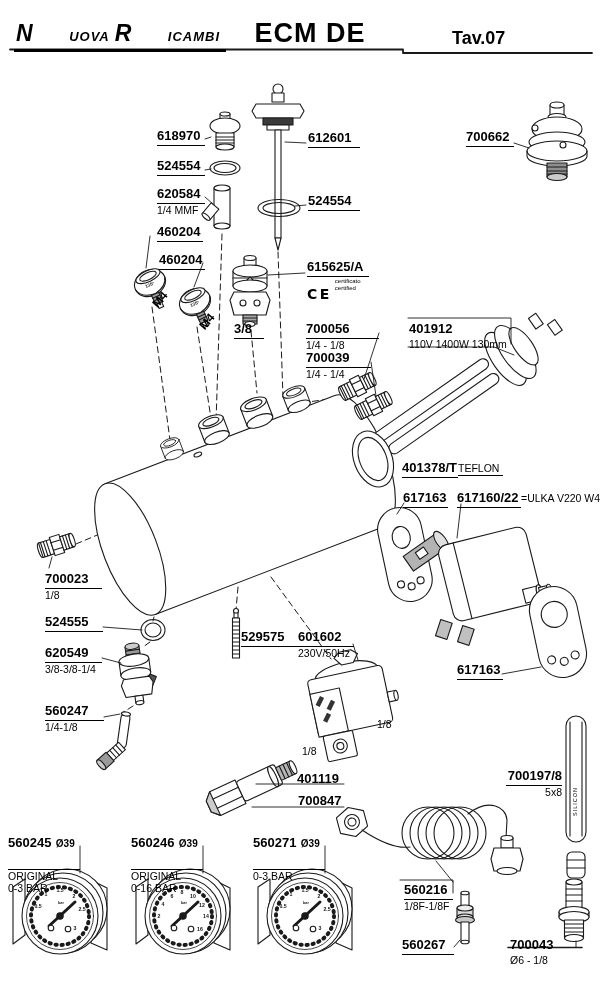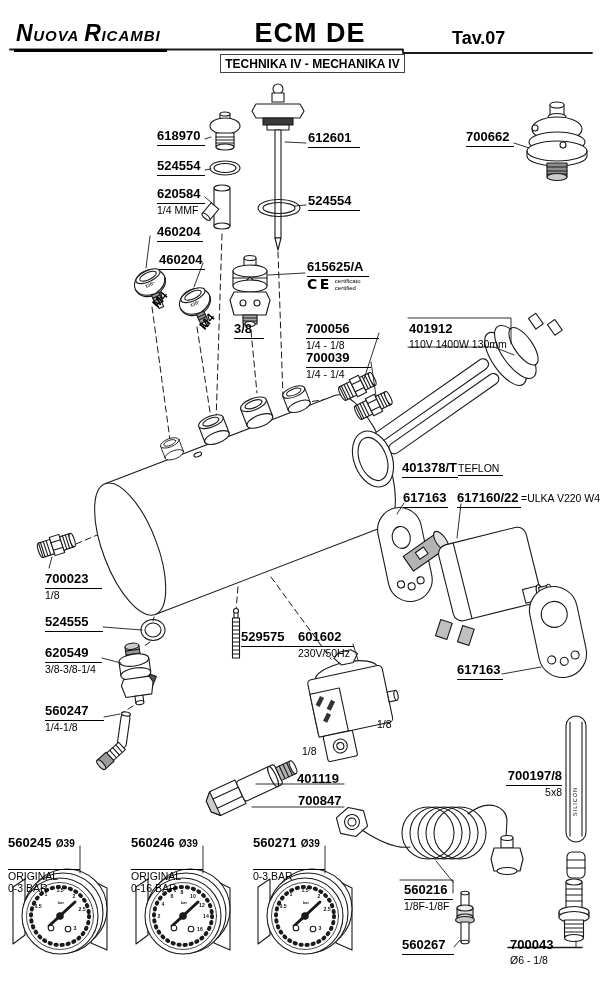--- a/index.html
+++ b/index.html
@@ -12,26 +12,26 @@
        padding-bottom:1px;white-space:nowrap;}
   .nounder .num{border-bottom:none;}
   .note{display:block;font-size:10.5px;margin-top:1.5px;}
   .note.u{border-bottom:1.6px solid #000;display:inline-block;}
   .rot{transform:rotate(-50deg);transform-origin:left top;font-weight:bold;font-size:12px;}
   .dia{font-weight:bold;font-size:10px;}
   .suffix{font-size:10.5px;font-weight:normal;}
   .grow{display:block;border-bottom:1.8px solid #000;padding-bottom:17px;}
   .gl{display:block;font-size:10.5px;margin-top:1px;}
   .cebox{position:absolute;display:flex;align-items:flex-start;gap:3px;}
-  .cemark{font-size:14px;font-weight:bold;letter-spacing:2.5px;font-family:"DejaVu Sans",sans-serif;}
+  .cemark{font-size:14px;font-weight:bold;letter-spacing:2.5px;font-family:"DejaVu Sans",sans-serif;margin-top:10px;}
   .celines{font-size:6px;line-height:1.15;padding-top:2px;}
   #logo{position:absolute;left:14px;top:20px;border-bottom:3.5px solid #000;padding:0 6px 2px 2px;
         font-style:italic;font-weight:bold;letter-spacing:.5px;}
   #logo .big{font-size:23px;}
-  #logo .sm{font-size:15px;letter-spacing:1px;}
+  #logo .sm{font-size:13px;letter-spacing:1px;margin-left:36px;}
   #title{position:absolute;left:240px;top:18px;width:140px;text-align:center;
          font-size:27px;font-weight:bold;letter-spacing:1px;}
   #plate{position:absolute;left:452px;top:28px;font-size:18px;font-weight:bold;}
   #subtitle{position:absolute;left:220px;top:54px;width:183px;height:17px;border:1.3px solid #444;
             display:flex;align-items:center;justify-content:center;font-size:12px;font-weight:bold;}
   .vert{transform:rotate(-90deg);transform-origin:left top;font-size:5.5px;letter-spacing:1px;}
 </style>
 </head>
 <body>
 
@@ -493,21 +493,20 @@
   </g>
 </g>
 </svg>
 
 <div id="logo">
   <span class="big">N</span><span class="sm">UOVA</span>
   <span class="big">R</span><span class="sm">ICAMBI</span>
 </div>
 <div id="title">ECM DE</div>
 <div id="plate">Tav.07</div>
-<div id="subtitle">TECHNIKA IV -  MECHANIKA IV</div>
 
 <div class="lbl" style="left:157px;top:126px"><span class="num" style="width:48px">618970</span></div>
 <div class="lbl" style="left:157px;top:156px"><span class="num" style="width:48px">524554</span></div>
 <div class="lbl" style="left:157px;top:184px"><span class="num" style="width:48px">620584</span><span class="note">1/4 MMF</span></div>
 <div class="lbl" style="left:157px;top:222px"><span class="num" style="width:46px">460204</span></div>
 <div class="lbl" style="left:159px;top:250px"><span class="num" style="width:46px">460204</span></div>
 <div class="lbl rot" style="left:150px;top:302px">M4</div>
 <div class="lbl rot" style="left:197px;top:324px">M4</div>
 <div class="lbl" style="left:308px;top:128px"><span class="num" style="width:52px">612601</span></div>
 <div class="lbl" style="left:308px;top:191px"><span class="num" style="width:52px">524554</span></div>

